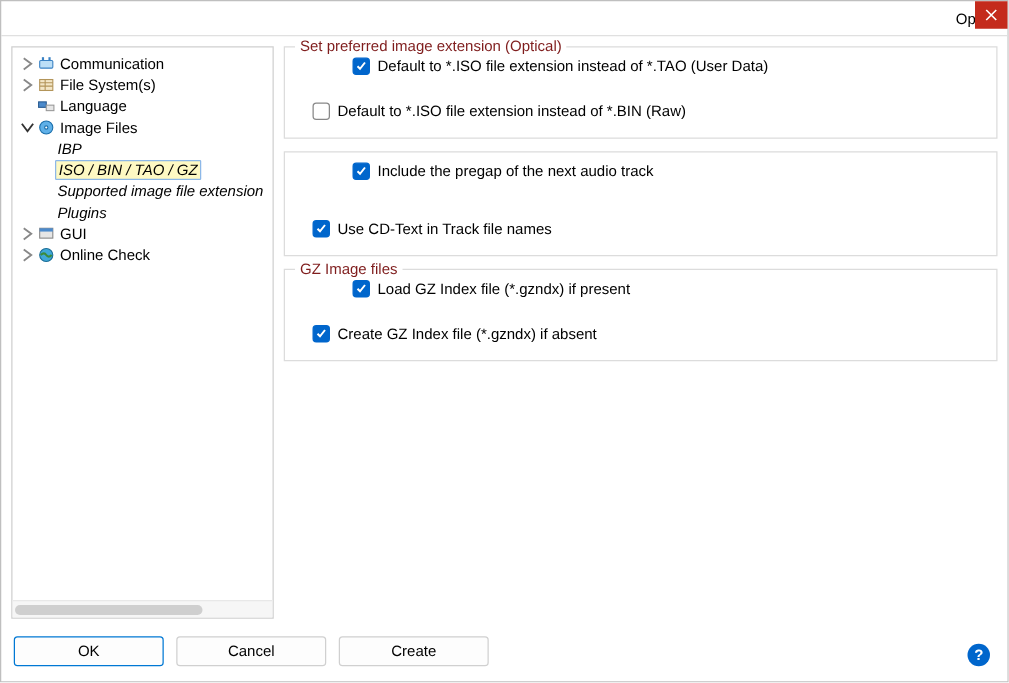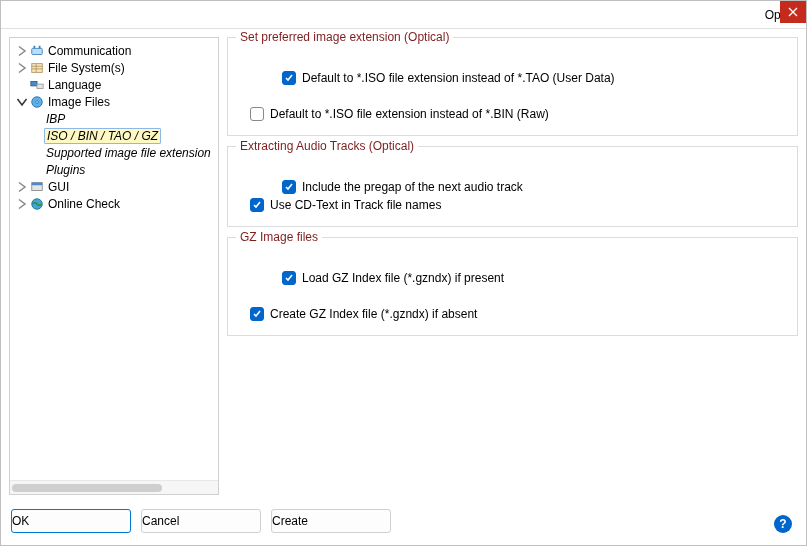--- a/index.html
+++ b/index.html
@@ -135,21 +135,21 @@
       padding: 0 4px;
       color: #7f1d1d;
     }
     .checkbox-row {
       display: flex;
       align-items: center;
       gap: 6px;
       margin-top: 12px;
       margin-left: 10px;
     }
-    .groupbox .checkbox-row:first-of-type { margin-top: 25px; padding-left: 32px; }
+    .groupbox .checkbox-row:first-of-type { margin-top: 0; padding-left: 32px; }
     .checkbox {
       width: 14px;
       height: 14px;
       border: 1px solid #888;
       border-radius: 3px;
       display: inline-flex;
       align-items: center;
       justify-content: center;
       flex-shrink: 0;
       cursor: pointer;
@@ -171,20 +171,21 @@
       gap: 10px;
       position: relative;
     }
     .btn {
       width: 120px;
       height: 24px;
       border: 1px solid #d0d0d0;
       background: #fdfdfd;
       display: flex;
       align-items: center;
+      justify-content: center;
       border-radius: 3px;
       cursor: pointer;
     }
     .btn.primary {
       border-color: #0078d4;
     }
     .help-btn {
       position: absolute;
       right: 14px;
       bottom: 12px;
@@ -351,32 +352,31 @@
           <span class="checkbox-label">Default to *.ISO file extension instead of *.TAO (User Data)</span>
         </div>
 
         <div class="checkbox-row" style="margin-top:22px">
           <span class="checkbox"></span>
           <span class="checkbox-label">Default to *.ISO file extension instead of *.BIN (Raw)</span>
         </div>
       </div>
 
       <div class="groupbox">
-        <span class="groupbox-title">Extracting Audio Tracks (Optical)</span>
 
         <div class="checkbox-row">
           <span class="checkbox checked">
             <svg viewBox="0 0 10 10">
                 <path d="M2 5 L4 7 L8 2" stroke="#fff" stroke-width="1.6" fill="none"></path>
               </svg>
           </span>
           <span class="checkbox-label">Include the pregap of the next audio track</span>
         </div>
 
-        <div class="checkbox-row" style="margin-top:4px">
+        <div class="checkbox-row" style="margin-top:32px">
           <span class="checkbox checked">
             <svg viewBox="0 0 10 10">
                 <path d="M2 5 L4 7 L8 2" stroke="#fff" stroke-width="1.6" fill="none"></path>
               </svg>
           </span>
           <span class="checkbox-label">Use CD-Text in Track file names</span>
         </div>
       </div>
 
       <div class="groupbox">

